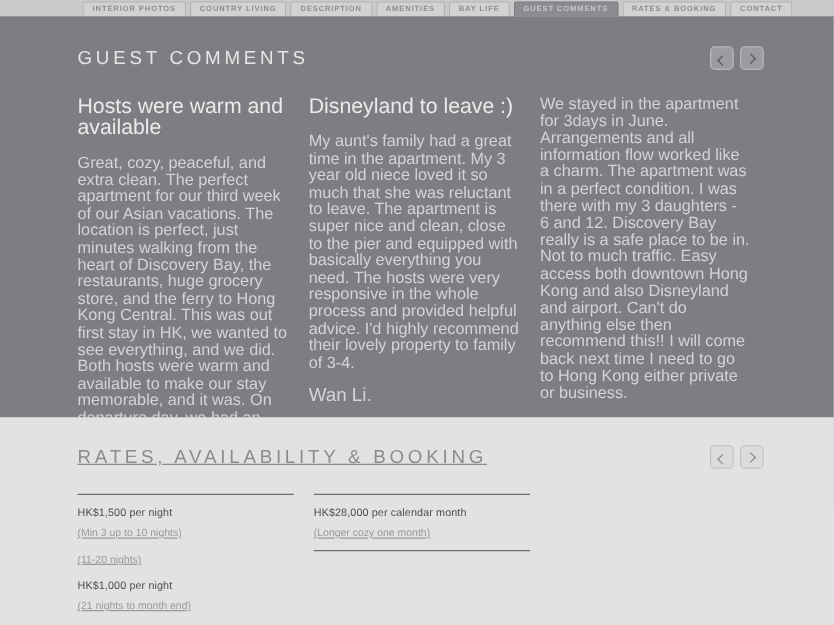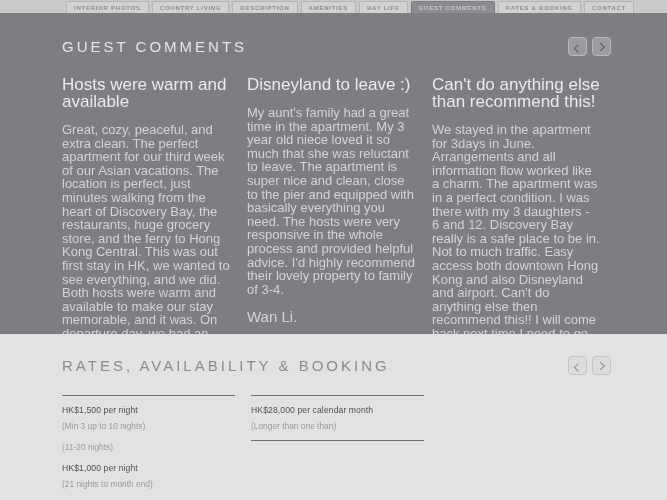--- a/index.html
+++ b/index.html
@@ -71,20 +71,21 @@
   }
   h1.title {
     margin: 0;
     font-size: 15px;
     font-weight: normal;
     letter-spacing: 3px;
     color: #e6e6e6;
   }
   h1.title.dark {
     color: #8c8c8c;
+    text-decoration: underline;
   }
 
   .arrows {
     display: flex;
     gap: 5px;
   }
   .arrow-btn {
     width: 19px;
     height: 19px;
     border-radius: 4px;
@@ -164,20 +165,21 @@
     font-size: 8.6px;
     font-weight: normal;
     color: #4f4f4f;
     margin: 0 0 6px 0;
     letter-spacing: 0.1px;
   }
   .rate-note {
     font-size: 8.4px;
     color: #9a9a9a;
     margin: 0 0 11px 0;
+    text-decoration: underline;
   }
   .rate-note.last { margin-bottom: 0; }
 </style>
 </head>
 <body>
 
 <div class="tabbar">
   <div class="tab">INTERIOR PHOTOS</div>
   <div class="tab">COUNTRY LIVING</div>
   <div class="tab">DESCRIPTION</div>
@@ -210,21 +212,20 @@
       <p class="author">Michele.</p>
     </div>
 
     <div class="comment-col">
       <h2>Disneyland to leave :)</h2>
       <p class="body">My aunt's family had a great time in the apartment. My 3 year old niece loved it so much that she was reluctant to leave. The apartment is super nice and clean, close to the pier and equipped with basically everything you need. The hosts were very responsive in the whole process and provided helpful advice. I'd highly recommend their lovely property to family of 3-4.</p>
       <p class="author">Wan Li.</p>
     </div>
 
     <div class="comment-col">
-      <h2>Can't do anything else than recommend this!</h2>
       <p class="body">We stayed in the apartment for 3days in June. Arrangements and all information flow worked like a charm. The apartment was in a perfect condition. I was there with my 3 daughters - 6 and 12. Discovery Bay really is a safe place to be in. Not to much traffic. Easy access both downtown Hong Kong and also Disneyland and airport. Can't do anything else then recommend this!! I will come back next time I need to go to Hong Kong either private or business.</p>
       <p class="author">Johan</p>
     </div>
 
   </div>
 </div>
 
 <div class="section-light">
 
   <div class="head-row">
@@ -247,18 +248,18 @@
       <p class="rate-note">(Min 3 up to 10 nights)</p>
       <p class="rate-note">(11-20 nights)</p>
       <p class="rate-price">HK$1,000 per night</p>
       <p class="rate-note last">(21 nights to month end)</p>
 
     </div>
 
     <div class="rate-col">
       <div class="rule"></div>
       <p class="rate-price">HK$28,000 per calendar month</p>
-      <p class="rate-note last">(Longer than one than)</p>
+      <p class="rate-note last">(Longer cozy one month)</p>
       <div class="rule bottom"></div>
     </div>
 
   </div>
 </div>
 
 </body></html>

